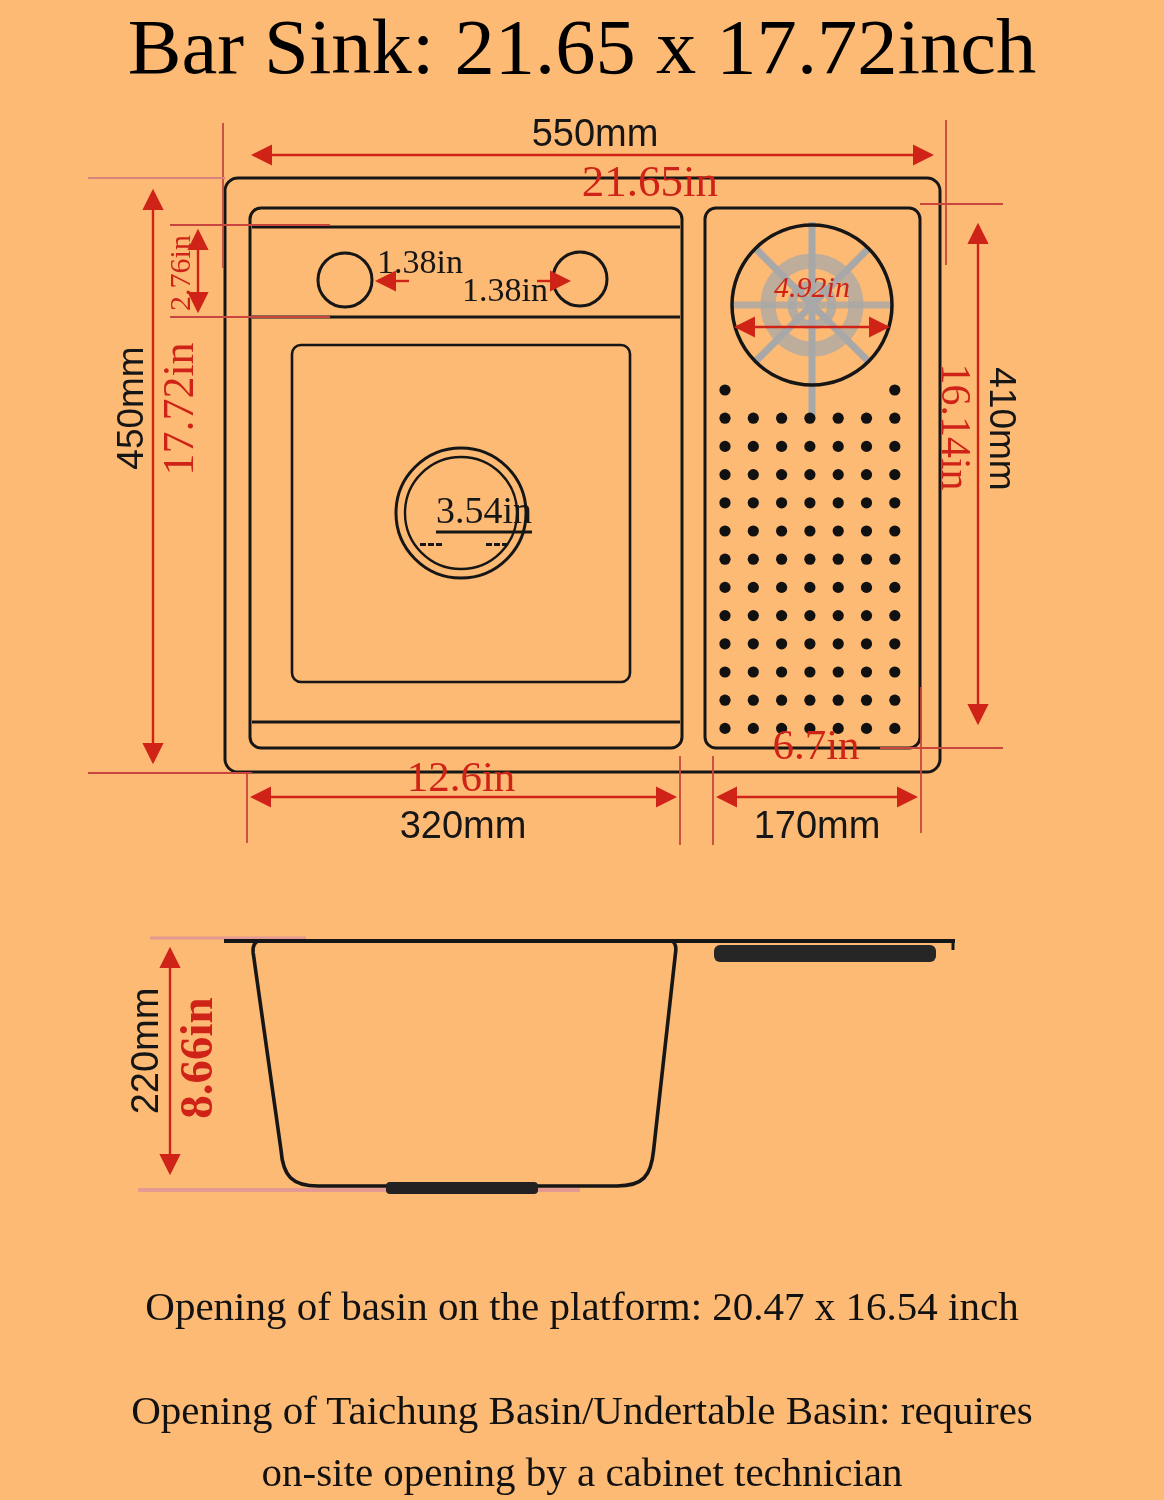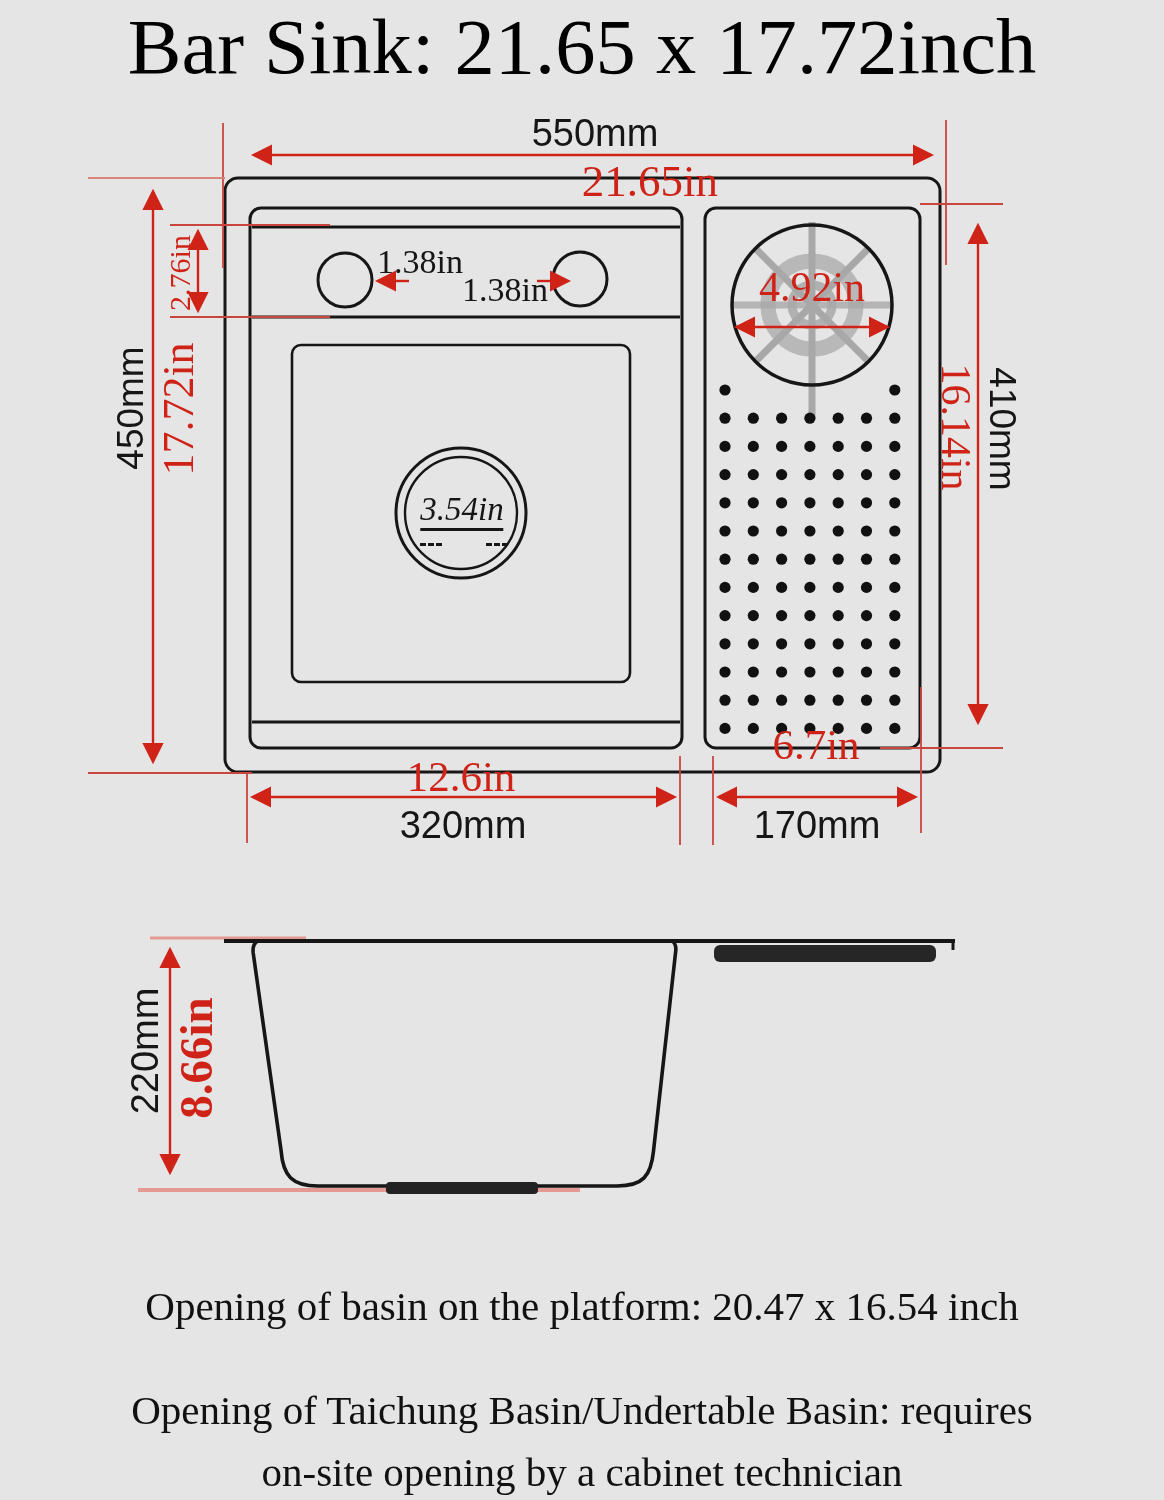--- a/index.html
+++ b/index.html
@@ -1,16 +1,16 @@
 <!DOCTYPE html>
 <html><head>
 <meta charset="utf-8">
 <style>
   html,body{margin:0;padding:0;background:#ffffff;}
-  .canvas{position:relative;width:1164px;height:1500px;background:#e5e5e5;overflow:hidden;
+  .canvas{position:relative;width:1164px;height:1500px;background:#fdba74;overflow:hidden;
           font-family:"Liberation Serif", serif;}
   svg{position:absolute;left:0;top:0;}
   .lbl{position:absolute;white-space:nowrap;transform:translate(-50%,-50%);line-height:1;}
   .rot-ccw{transform:translate(-50%,-50%) rotate(-90deg);}
   .rot-cw{transform:translate(-50%,-50%) rotate(90deg);}
   .serif{font-family:"Liberation Serif", serif;}
   .sans{font-family:"Liberation Sans", sans-serif;}
   .red{color:#cf2318;}
   .blk{color:#161616;}
   .title{position:absolute;top:2px;left:50%;transform:translateX(-50%) scaleX(1.02);
@@ -199,23 +199,23 @@
   <span class="lbl serif red" style="left:602px;top:181px;font-size:45px;margin-left:48px;">21.65in</span>
 
   <span class="lbl sans blk rot-ccw" style="left:130px;top:408px;font-size:37px;">450mm</span>
   <span class="lbl serif red rot-ccw" style="left:179px;top:409px;font-size:44px;">17.72in</span>
 
   <span class="lbl serif red rot-ccw" style="left:180px;top:273px;font-size:30px;">2.76in</span>
 
   <span class="lbl serif blk" style="left:420px;top:262px;font-size:34px;">1.38in</span>
   <span class="lbl serif blk" style="left:505px;top:290px;font-size:34px;">1.38in</span>
 
-  <span class="lbl serif red" style="left:812px;top:287px;font-size:42px;">4.92in</span>
-
-  <span class="lbl serif blk drain-lbl" style="left:462px;top:512px;font-size:33px;font-style:italic;">3.54in</span>
+  <span class="lbl serif red" style="left:812px;top:287px;font-size:30px;font-style:italic;">4.92in</span>
+
+  <span class="lbl serif blk drain-lbl" style="left:484px;top:512px;font-size:38px;">3.54in</span>
   <div class="dash" style="left:420px;top:543px;width:22px;"></div>
   <div class="dash" style="left:486px;top:543px;width:22px;"></div>
 
   <span class="lbl serif red rot-cw" style="left:956px;top:427px;font-size:42px;">16.14in</span>
   <span class="lbl sans blk rot-cw" style="left:1002px;top:429px;font-size:37px;">410mm</span>
 
   <span class="lbl serif red" style="left:461px;top:776px;font-size:43px;">12.6in</span>
   <span class="lbl sans blk" style="left:463px;top:825px;font-size:38px;">320mm</span>
   <span class="lbl serif red" style="left:816px;top:744px;font-size:43px;">6.7in</span>
   <span class="lbl sans blk" style="left:817px;top:825px;font-size:38px;">170mm</span>

